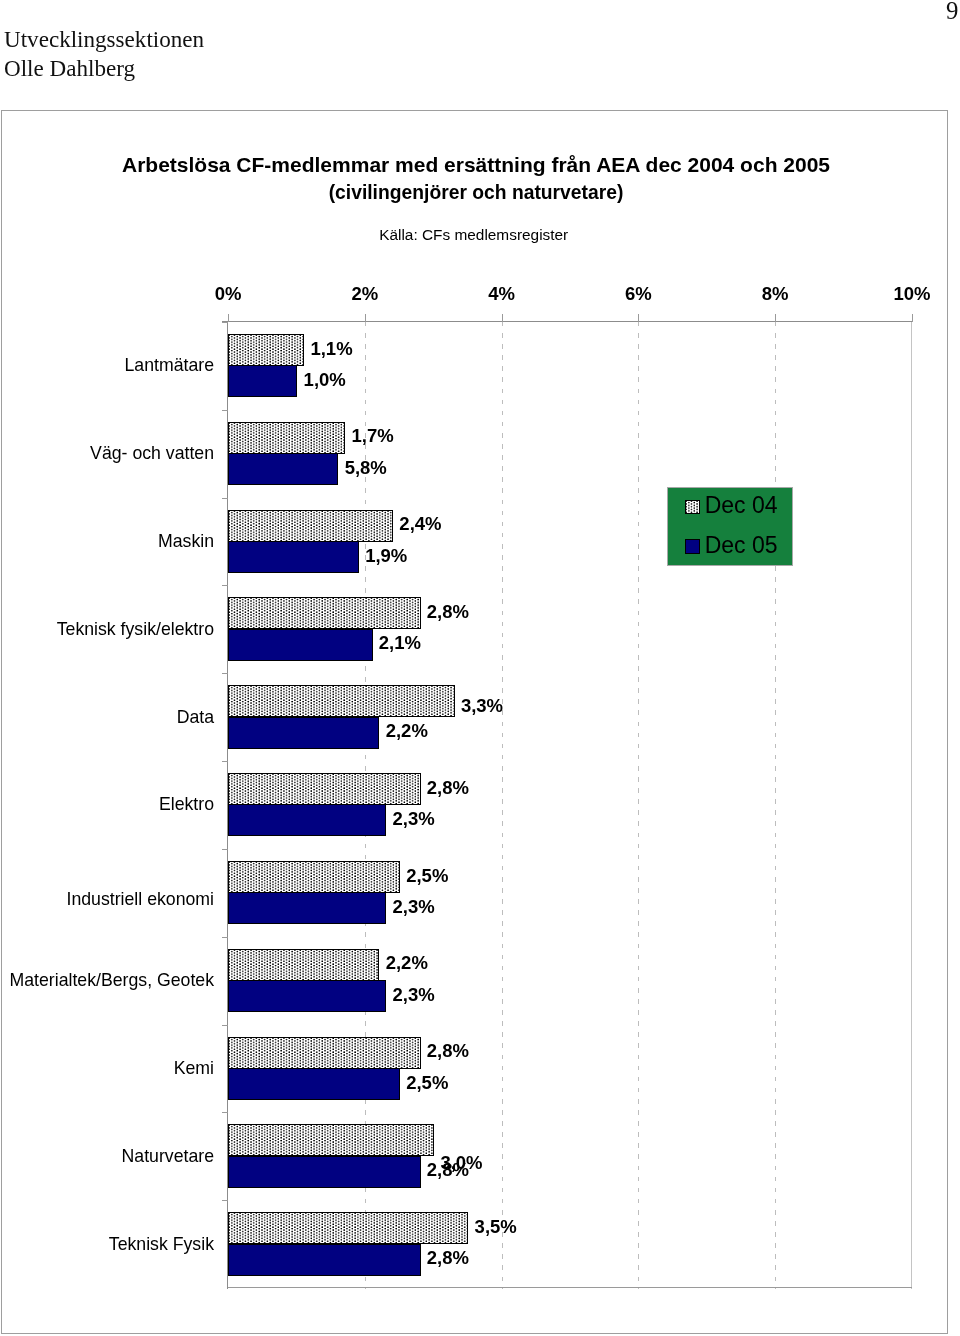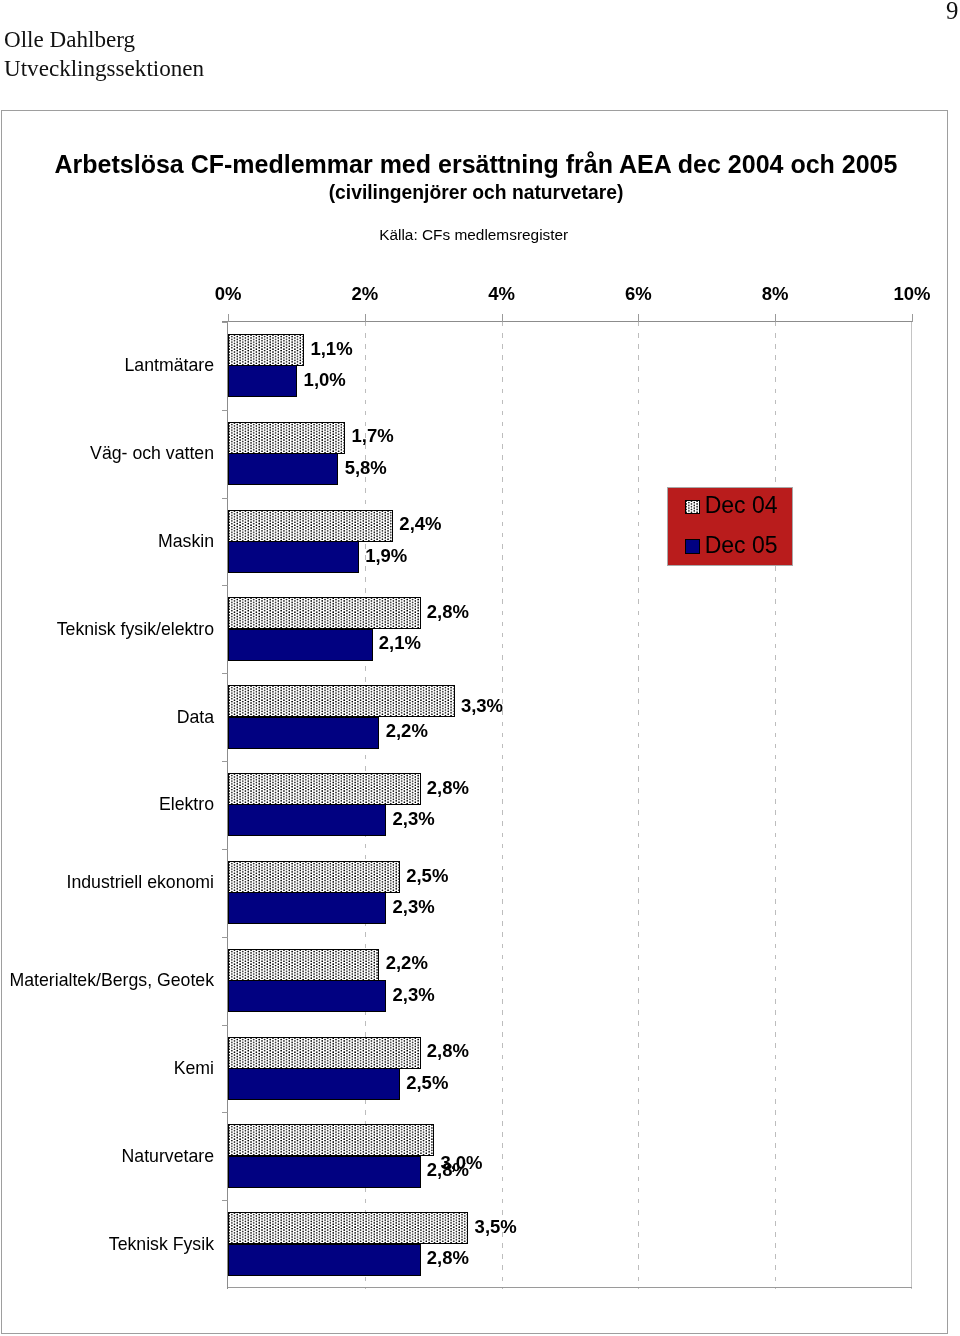--- a/index.html
+++ b/index.html
@@ -5,21 +5,21 @@
 <style>
   html,body{margin:0;padding:0;}
   body{width:960px;height:1336px;background:#ffffff;font-family:"Liberation Serif",serif;position:relative;overflow:hidden;}
   .page{position:absolute;left:0;top:0;width:960px;height:1336px;background:#fff;filter:opacity(1);}
 
   .hdr-left{position:absolute;left:4px;top:24.8px;font-family:"Liberation Serif",serif;font-size:23.1px;line-height:29.3px;color:#111;}
   .hdr-page{position:absolute;left:946px;top:-4px;font-family:"Liberation Serif",serif;font-size:24.8px;line-height:30px;color:#111;}
 
   .chartbox{position:absolute;left:1px;top:110px;width:947px;height:1224px;border:1px solid #9e9e9e;box-sizing:border-box;background:#fff;}
 
-  .ct1{position:absolute;left:2px;width:944px;top:44.3px;text-align:center;font-family:"Liberation Sans",sans-serif;font-weight:bold;font-size:25px;line-height:19px;color:#000;}
+  .ct1{position:absolute;left:2px;width:944px;top:44.3px;text-align:center;font-family:"Liberation Sans",sans-serif;font-weight:bold;font-size:21px;line-height:19px;color:#000;}
   .ct2{position:absolute;left:2px;width:944px;top:72.3px;text-align:center;font-family:"Liberation Sans",sans-serif;font-weight:bold;font-size:19.3px;line-height:19px;color:#000;}
   .src{position:absolute;left:-0.3px;width:944px;top:115px;text-align:center;font-family:"Liberation Sans",sans-serif;font-size:15.4px;line-height:17px;color:#000;}
 
   .plotwrap{position:absolute;left:0;top:0;width:944px;height:1221px;}
   .plot{position:absolute;left:226px;top:211px;width:684px;height:966px;}
   .axis-top{position:absolute;left:220px;top:210px;width:690px;height:1px;background:#8c8c8c;}
   .axis-left{position:absolute;left:225px;top:211px;width:1px;height:967px;background:#8c8c8c;}
   .axis-right{position:absolute;left:909px;top:211px;width:1px;height:967px;background:#c4c4c4;}
   .axis-bottom{position:absolute;left:226px;top:1176px;width:684px;height:1px;background:#9a9a9a;}
 
@@ -30,21 +30,21 @@
 
   .row{position:absolute;left:0;width:684px;}
   .catlabel{position:absolute;right:698px;font-family:"Liberation Sans",sans-serif;font-size:17.7px;line-height:18px;color:#000;white-space:nowrap;text-align:right;}
 
   .bar{position:absolute;left:0;box-sizing:border-box;height:32px;}
   .bar svg{position:absolute;left:0;top:0;filter:contrast(1.35);}
   .barborder{position:absolute;left:0;top:0;right:0;bottom:0;border:1.3px solid #000;box-sizing:border-box;}
   .bar05{background:#010181;}
   .vlabel{position:absolute;font-family:Liberation Sans, sans-serif;font-weight:bold;font-size:18.5px;line-height:19px;color:#000;white-space:nowrap;}
 
-  .legend{position:absolute;left:665px;top:376px;width:126px;height:79px;border:1px solid #a8a8a8;background:#b91c1c;box-sizing:border-box;}
+  .legend{position:absolute;left:665px;top:376px;width:126px;height:79px;border:1px solid #a8a8a8;background:#15803d;box-sizing:border-box;}
   .lg-item{position:absolute;left:17px;font-family:"Liberation Sans",sans-serif;font-size:23px;line-height:23.5px;color:#000;white-space:nowrap;}
   .swatch{position:relative;display:inline-block;width:15.3px;height:14.8px;box-sizing:border-box;vertical-align:-1px;margin-right:4.4px;background:#fff;overflow:hidden;}
   .swatch .sb{position:absolute;left:0;top:0;right:0;bottom:0;border:1.2px solid #000;box-sizing:border-box;}
   .swatch svg{position:absolute;left:0;top:0;filter:contrast(1.35);}
 </style>
 </head>
 <body>
 
 <svg width="0" height="0" style="position:absolute" aria-hidden="true">
   <defs>
@@ -52,22 +52,22 @@
       <rect width="5.48" height="2.82" fill="#ffffff"></rect>
       <rect x="0.3" y="0.3" width="1.55" height="1.55" fill="#000000"></rect>
       <rect x="3.04" y="1.71" width="1.55" height="1.55" fill="#000000"></rect>
       <rect x="3.04" y="-1.11" width="1.55" height="1.55" fill="#000000"></rect>
     </pattern>
   </defs>
 </svg>
 
 <div class="page">
   <div class="hdr-left">
+    <div>Utvecklingssektionen</div>
     <div>Olle Dahlberg</div>
-    <div>Utvecklingssektionen</div>
   </div>
   <div class="hdr-page">9</div>
 
   <div class="chartbox">
     <div class="plotwrap">
       <div class="ct1">Arbetslösa CF-medlemmar med ersättning från AEA dec 2004 och 2005</div>
       <div class="ct2">(civilingenjörer och naturvetare)</div>
       <div class="src">Källa: CFs medlemsregister</div>
       <div class="axis-top"></div>
       <div class="axis-left"></div>
@@ -175,21 +175,21 @@
               <div class="barborder"></div>
             </div>
             <div class="vlabel" style="left: 198.72px; top: 16.6px;">2,8%</div>
             <div class="bar bar05" style="width: 158.32px; top: 43.4px;">
               <div class="barborder"></div>
             </div>
             <div class="vlabel" style="left: 164.52px; top: 48px;">2,3%</div>
           </div>
           <div class="row" style="top: 526.909px; height: 87.8182px;">
             <div class="tickmark" style="top: 0px;"></div>
-            <div class="catlabel" style="top: 24px; margin-left: 36px;">Industriell ekonomi</div>
+            <div class="catlabel" style="top: 41px; margin-left: 36px;">Industriell ekonomi</div>
             <div class="bar" style="width: 172px; top: 12px;">
               <svg width="171" height="32">
                 <rect width="171" height="32" fill="url(#dots)"></rect>
               </svg>
               <div class="barborder"></div>
             </div>
             <div class="vlabel" style="left: 178.2px; top: 16.6px;">2,5%</div>
             <div class="bar bar05" style="width: 158.32px; top: 43.4px;">
               <div class="barborder"></div>
             </div>

